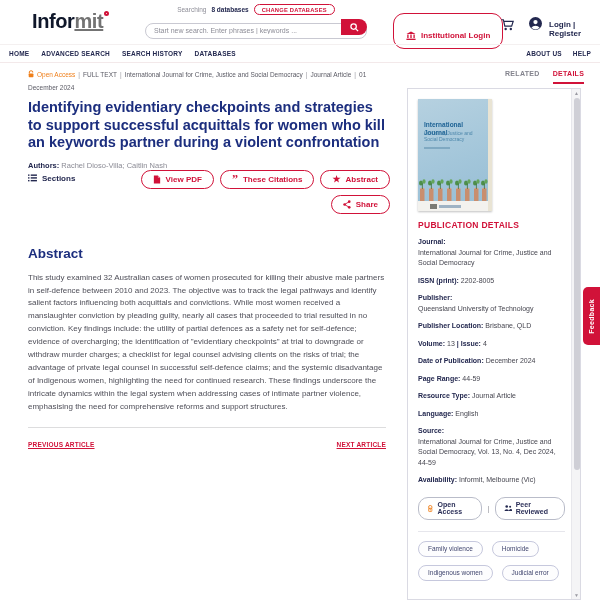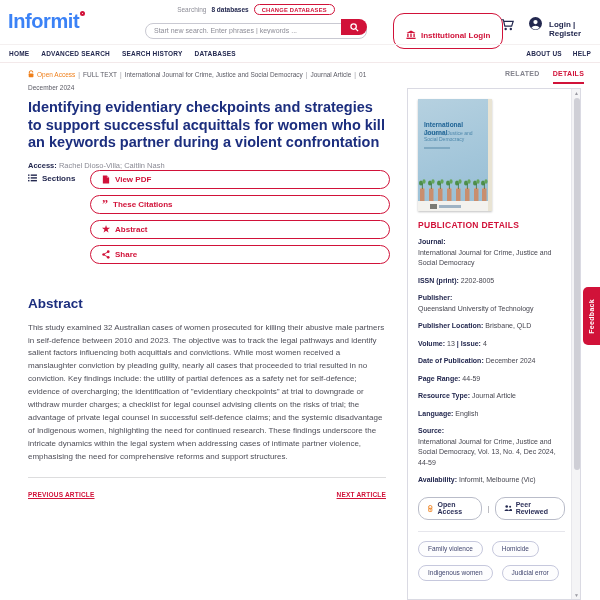--- a/index.html
+++ b/index.html
@@ -3,35 +3,35 @@
 <meta charset="utf-8">
 <style>
   * { margin:0; padding:0; box-sizing:border-box; }
   html,body { background:#fff; }
   body { font-family:"Liberation Sans", sans-serif; width:600px; height:600px; overflow:hidden; }
   .page { position:relative; width:600px; height:600px; background:#fff; overflow:hidden; }
 
   
   .header { position:absolute; top:0; left:0; width:600px; height:44px; background:#fff; }
   .logo { position:absolute; left:8px; top:10px; font-size:20px; font-weight:bold; letter-spacing:-0.4px; cursor:pointer; }
-  .logo-navy { color:#3b82f6; }
-  .logo-red { color:#3b82f6; }
+  .logo-navy { color:#0f172a;margin-left:24px; }
+  .logo-red { color:#737373;text-decoration:underline; }
   .logo-ring { display:inline-block; width:5px; height:5px; border:2px solid #d11239; border-radius:50%; vertical-align:top; margin:1px 0 0 1px; }
 
   .search-cluster { position:absolute; left:145px; top:4px; width:222px; }
   .search-meta { display:flex; justify-content:center; align-items:center; gap:5px; font-size:6.5px; height:11px; }
   .s-label { color:#8d8d97; }
   .s-count { color:#23284f; font-weight:bold; }
   .pill-tiny { border:1px solid #d11239; color:#d11239; background:#fff; border-radius:8px; font-size:5.8px; font-weight:bold; padding:1.5px 7px; letter-spacing:0.2px; cursor:pointer; font-family:inherit; }
   .search-bar { position:relative; margin-top:4px; height:16px; }
   .search-bar input { width:100%; height:16px; border:1px solid #c9c9d2; border-radius:8px; padding:0 30px 0 8px; font-size:7px; color:#555; font-family:inherit; outline:none; }
   .search-bar input::placeholder { color:#8d8d97; }
   .search-btn { position:absolute; right:0; top:0; width:26px; height:16px; background:#d11239; border:none; border-radius:0 8px 8px 0; cursor:pointer; display:flex; align-items:center; justify-content:center; }
 
-  .inst-login { position:absolute; left:393px; top:13px; height:36px; display:flex; align-items:flex-end; gap:5px; padding:8px 12px; background:#fff; border:1.4px solid #d11239; border-radius:11px; color:#d11239; font-size:8px; font-weight:bold; cursor:pointer; font-family:inherit; }
+  .inst-login { position:absolute; left:393px; top:13px; height:36px; display:flex; align-items:flex-start; gap:5px; padding:17px 12px; background:#fff; border:1.4px solid #d11239; border-radius:11px; color:#d11239; font-size:8px; font-weight:bold; cursor:pointer; font-family:inherit; }
   .hdr-icon { position:absolute; cursor:pointer; }
   .cart { left:501px; top:17px; }
   .avatar { left:529px; top:16px; }
   .login-reg { position:absolute; left:549px; top:20px; font-size:8px; font-weight:bold; color:#23284f; text-decoration:none; cursor:pointer; }
 
   
   .nav { position:absolute; top:44px; left:0; width:600px; height:19px; display:flex; align-items:center; padding:0 9px; border-top:1px solid #f4f0f0; border-bottom:1px solid #f3e9ea; }
   .nav-group { display:flex; gap:12px; }
   .nav-right { margin-left:auto; gap:11px; }
   .nav-item { font-size:6.5px; font-weight:bold; color:#23284f; letter-spacing:0.2px; text-decoration:none; cursor:pointer; }
@@ -44,21 +44,21 @@
   .bc-item { color:#5a5a64; }
   .lock-ico { display:inline-block; vertical-align:-1px; margin-right:2px; }
 
   .article-title { margin-top:6px; font-size:14.5px; font-weight:bold; color:#1c2e7e; line-height:1.2; }
   .authors { margin-top:9px; font-size:7.5px; }
   .authors b { color:#23284f; }
   .authors span { color:#8b8b95; }
 
   .actions-row { display:flex; align-items:flex-start; }
   .sections { display:flex; align-items:center; gap:5px; font-size:8px; font-weight:bold; color:#23284f; cursor:pointer; margin-top:4px; }
-  .btn-group { margin-left:auto; display:flex; flex-wrap:wrap; justify-content:flex-end; gap:6px; width:300px;flex-direction:column; }
+  .btn-group { margin-left:auto; display:flex; flex-wrap:wrap; justify-content:flex-end; gap:6px; width:300px; }
   .pill-btn { display:inline-flex; align-items:center; gap:5px; border:1.2px solid #d11239; border-radius:12px; background:#fff; color:#d11239; font-size:8px; font-weight:bold; padding:4px 11px; cursor:pointer; font-family:inherit; }
   .q-ico { font-family:"Liberation Serif", serif; font-size:12px; line-height:6px; font-weight:bold; }
   .star-ico { font-size:9px; line-height:8px; }
 
   .abstract-h { margin-top:32px; font-size:13.5px; font-weight:bold; color:#1c2e7e; }
   .abstract-p { margin-top:11px; font-size:8px; line-height:1.62; color:#4e4e58; width:358px; }
   .hr { margin-top:13px; border-top:1px solid #ddddde; width:358px; }
   .prevnext { margin-top:13px; display:flex; justify-content:space-between; width:358px; }
   .pn-link { font-size:6.5px; font-weight:bold; color:#d11239; text-decoration:underline; cursor:pointer; letter-spacing:0.2px; }
 
@@ -183,21 +183,21 @@
         <svg width="7" height="8" viewBox="0 0 8 9">
             <path d="M1.5 4 V2.8 a2 2 0 0 1 4 0" fill="none" stroke="#ef7f1a" stroke-width="1.2"></path>
             <rect x="0.8" y="4" width="5.4" height="4.2" rx="0.8" fill="#ef7f1a"></rect>
           </svg>
       </span><span class="bc-oa">Open Access</span><span id="bc-items"><span class="bc-sep">|</span><span class="bc-item">FULL TEXT</span><span class="bc-sep">|</span><span class="bc-item">International Journal for Crime, Justice and Social Democracy</span><span class="bc-sep">|</span><span class="bc-item">Journal Article</span><span class="bc-sep">|</span><span class="bc-item">01 December 2024</span></span>
     </div>
 
     <h1 class="article-title">Identifying evidentiary checkpoints and strategies to support successful acquittals for women who kill an keywords partner during a violent confrontation</h1>
 
     <div class="authors">
-      <b>Access:</b>
+      <b>Authors:</b>
       <span>Rachel Dioso-Villa; Caitlin Nash</span>
     </div>
 
     <div class="actions-row">
       <div class="sections">
         <svg width="9" height="8" viewBox="0 0 10 9">
             <rect x="0" y="0.5" width="1.6" height="1.6" fill="#23284f"></rect>
             <rect x="3" y="0.5" width="7" height="1.6" fill="#23284f"></rect>
             <rect x="0" y="3.6" width="1.6" height="1.6" fill="#23284f"></rect>
             <rect x="3" y="3.6" width="7" height="1.6" fill="#23284f"></rect>

